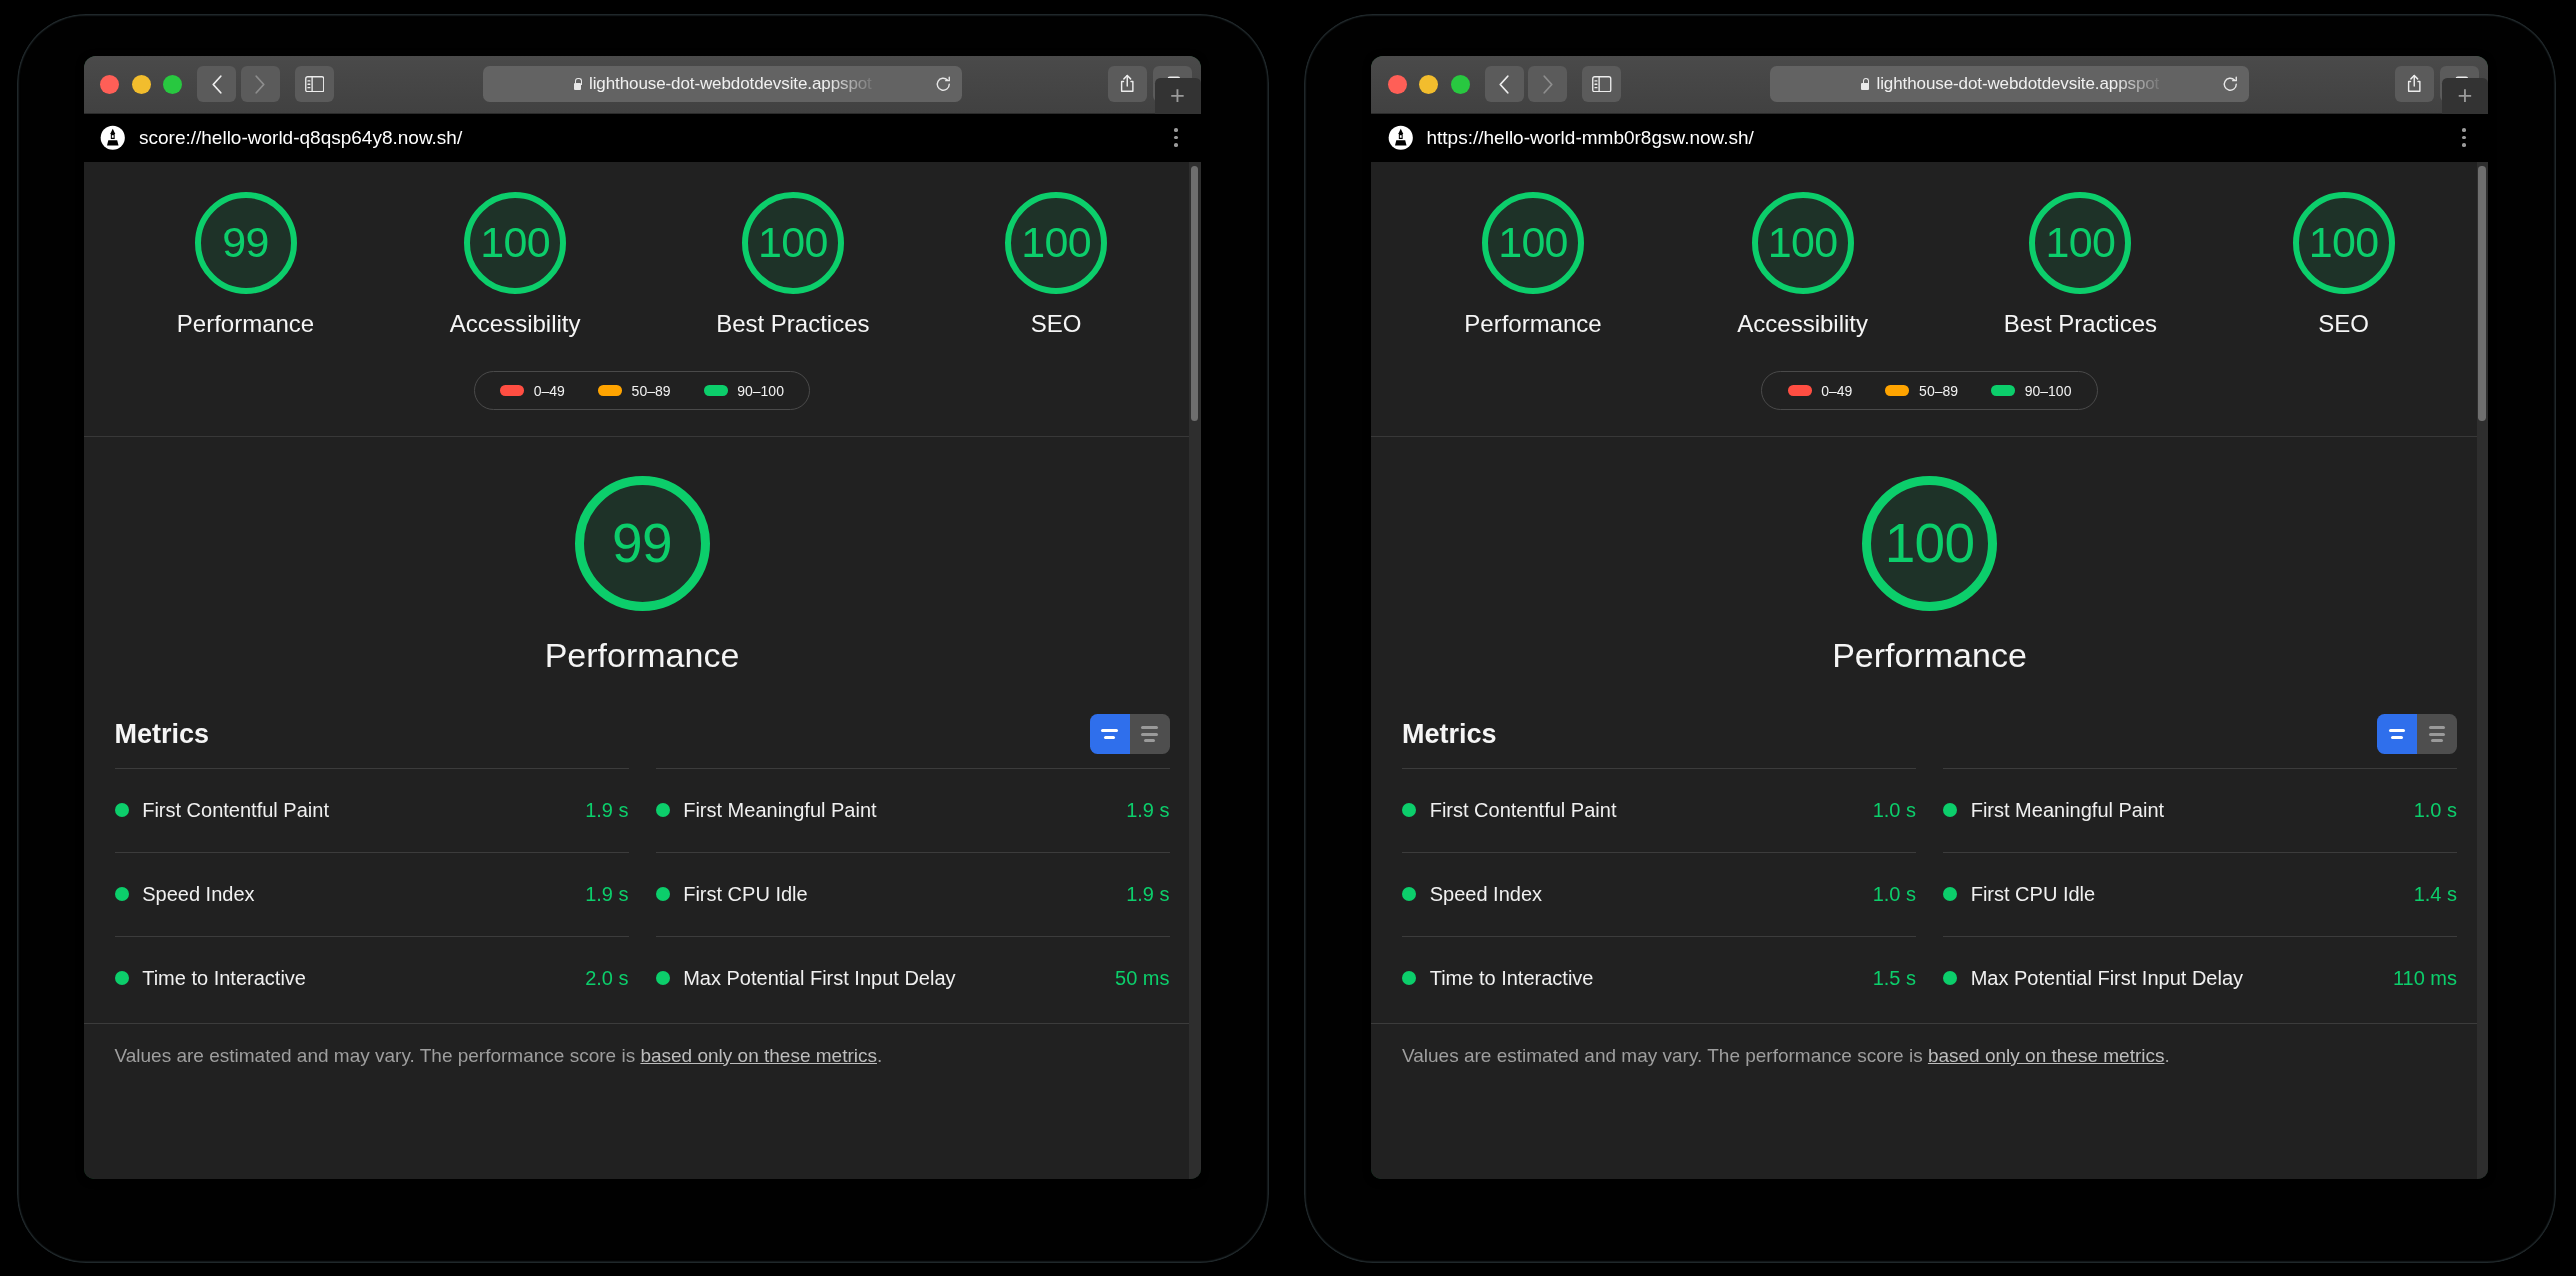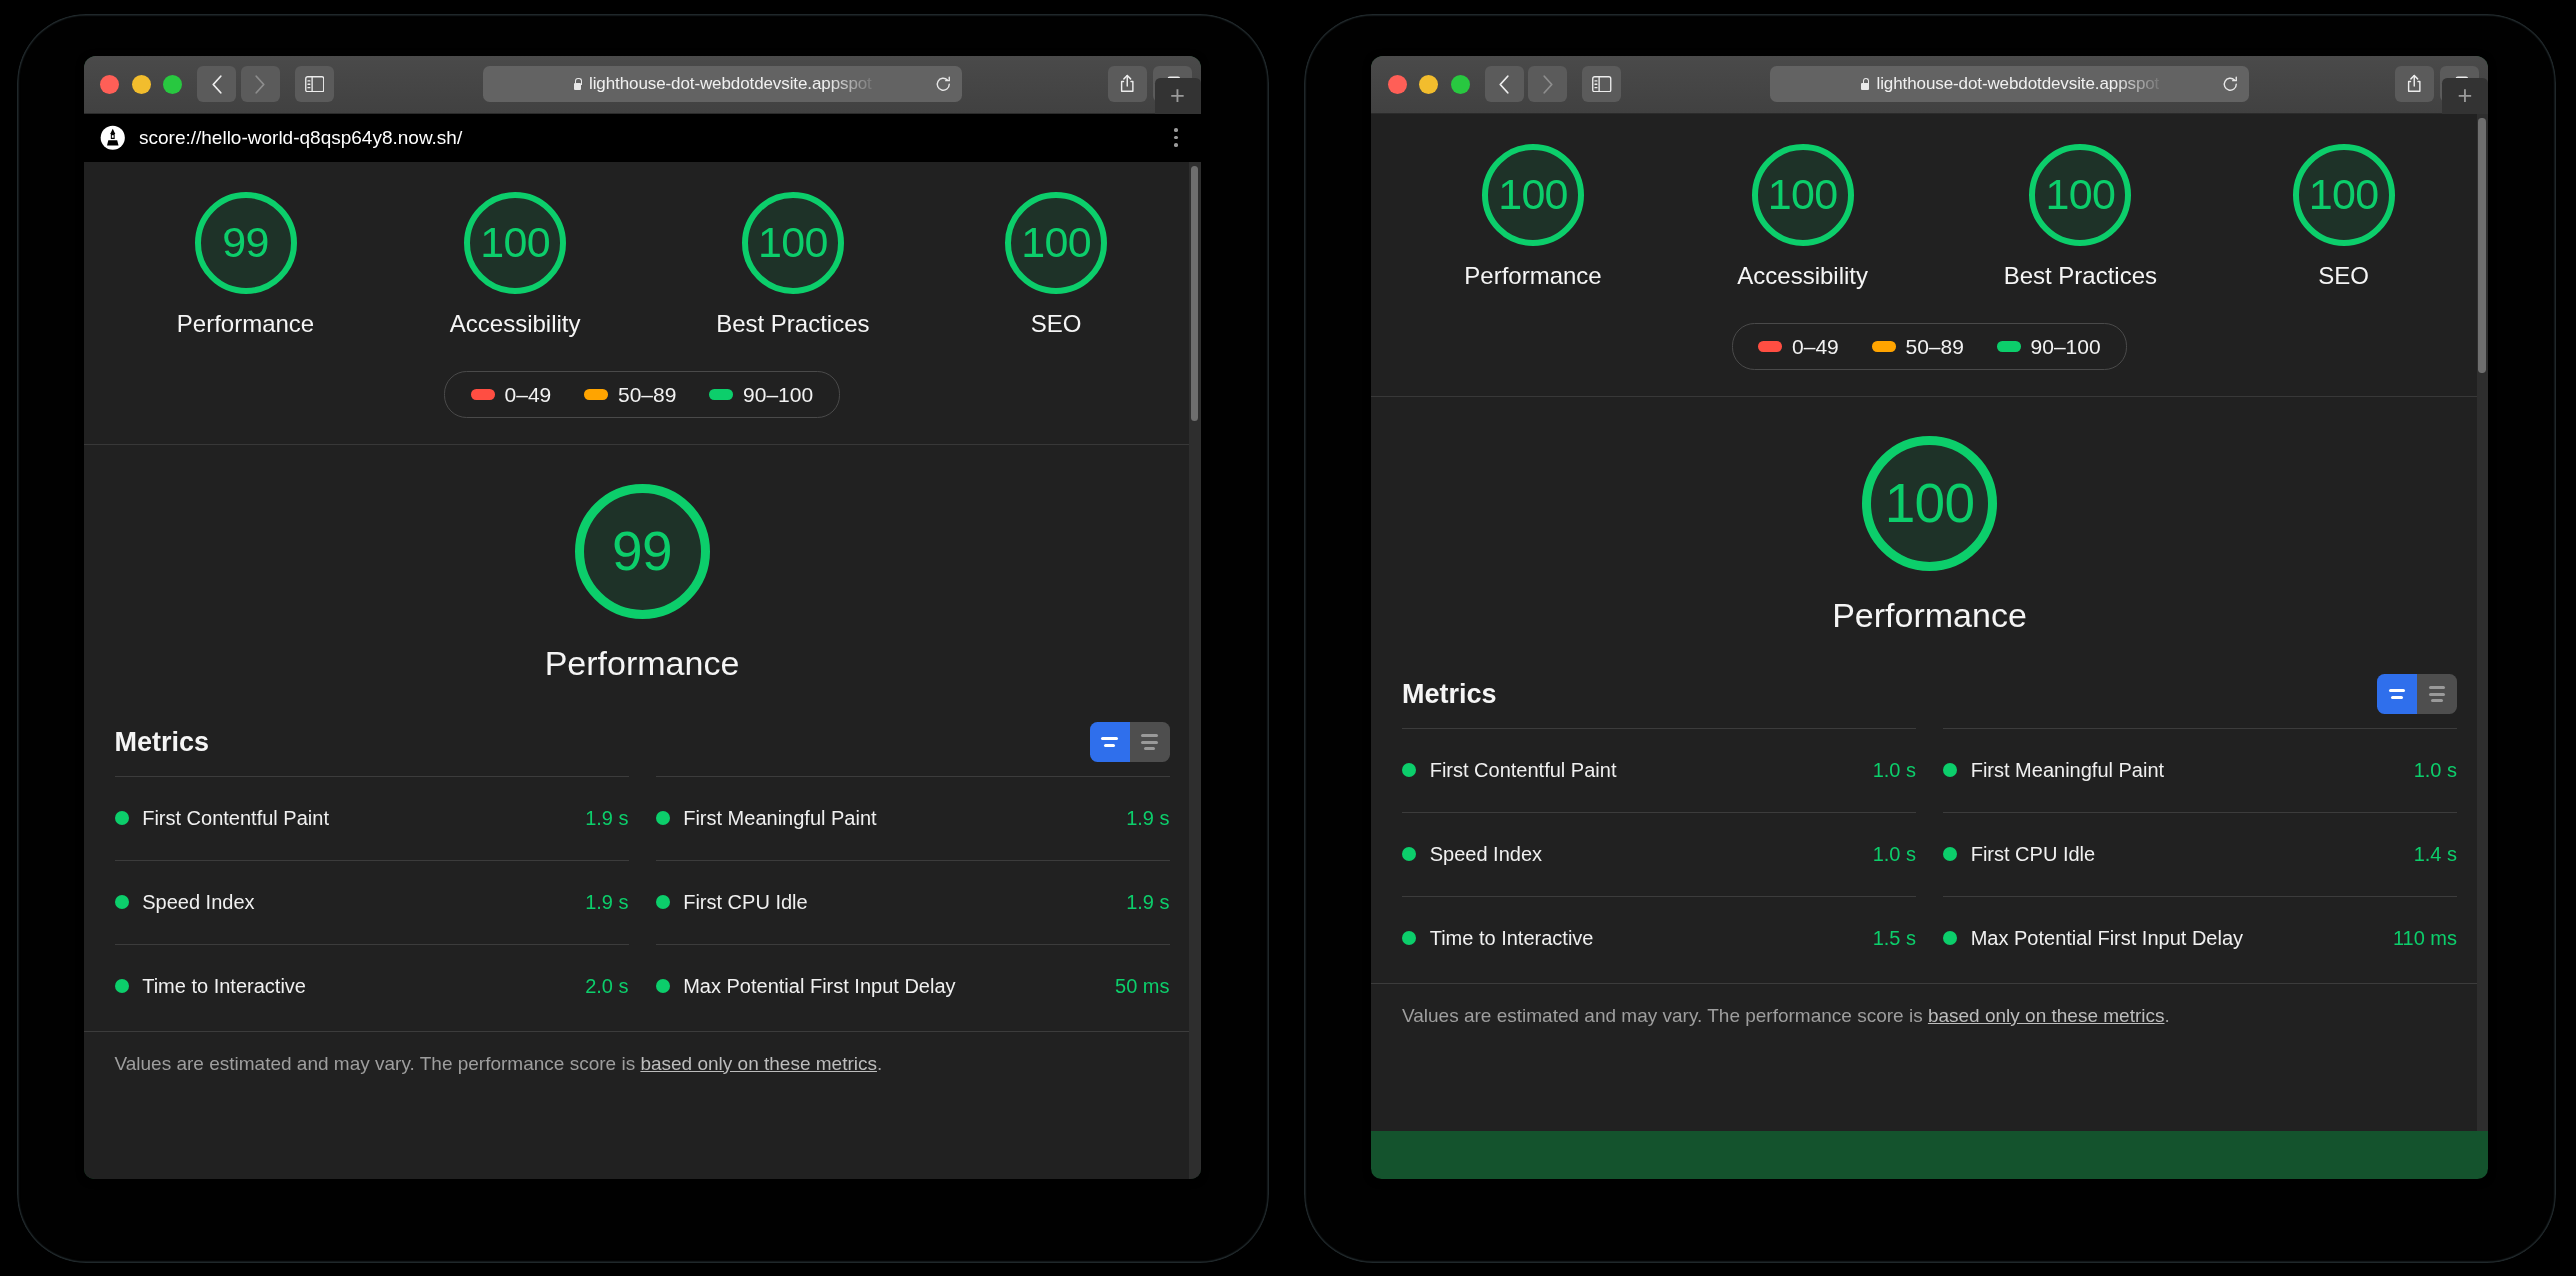--- a/index.html
+++ b/index.html
@@ -205,21 +205,21 @@
     width: fit-content;
     border: 0.7px solid #4a4a4a;
     border-radius: 22.5px;
     padding: 10.5px 25.5px;
     display: flex;
     gap: 33px;
     align-items: center;
   }
   .legend-item { display: flex; align-items: center; gap: 9.7px; }
   .pill { width: 24px; height: 10.5px; border-radius: 5.2px; display: block; }
-  .legend-text { color: #f2f2f2; font-size: 21px; text-align: center; }
+  .legend-text { color: #f2f2f2; font-size: 14px; text-align: center; }
 
   
   .perf-section { padding: 39px 0 0; }
   .big-gauge { display: flex; flex-direction: column; align-items: center; }
   .big-ring {
     width: 135px; height: 135px;
     border-radius: 50%;
     border: 9.7px solid #0cce6b;
     background: rgba(12,206,107,0.10);
     display: flex; align-items: center; justify-content: center;
@@ -545,20 +545,35 @@
             <svg width="18" height="18" viewBox="0 0 24 24" fill="none" stroke="currentColor" stroke-width="1.9">
               <rect x="2" y="7" width="13" height="14" rx="2"></rect>
               <path d="M7 7V5a2 2 0 0 1 2-2h11a2 2 0 0 1 2 2v11a2 2 0 0 1-2 2h-2"></path>
             </svg>
           </div>
         </div>
 
         <div class="newtab">+</div>
       </div>
 
+      <div class="lh-header">
+        <svg class="lh-logo" viewBox="0 0 40 40">
+          <circle cx="20" cy="20" r="19" fill="#ffffff"></circle>
+          <path d="M20 6l4 8h-8l4-8z" fill="#000"></path>
+          <rect x="17" y="13" width="6" height="9" fill="#000"></rect>
+          <path d="M13 24h14l2 8H11l2-8z" fill="#000"></path>
+          <rect x="18.6" y="16" width="2.8" height="4" fill="#fff"></rect>
+        </svg>
+        <span class="lh-url">https://hello-world-mmb0r8gsw.now.sh/</span>
+        <span class="kebab">
+            <i></i>
+            <i></i>
+            <i></i>
+          </span>
+      </div>
 
       <div class="report">
 
         <div class="scores-section">
           <div class="gauges">
             <div class="gauge">
               <div class="ring">100</div>
               <div class="gauge-label">Performance</div>
             </div>
             <div class="gauge">

